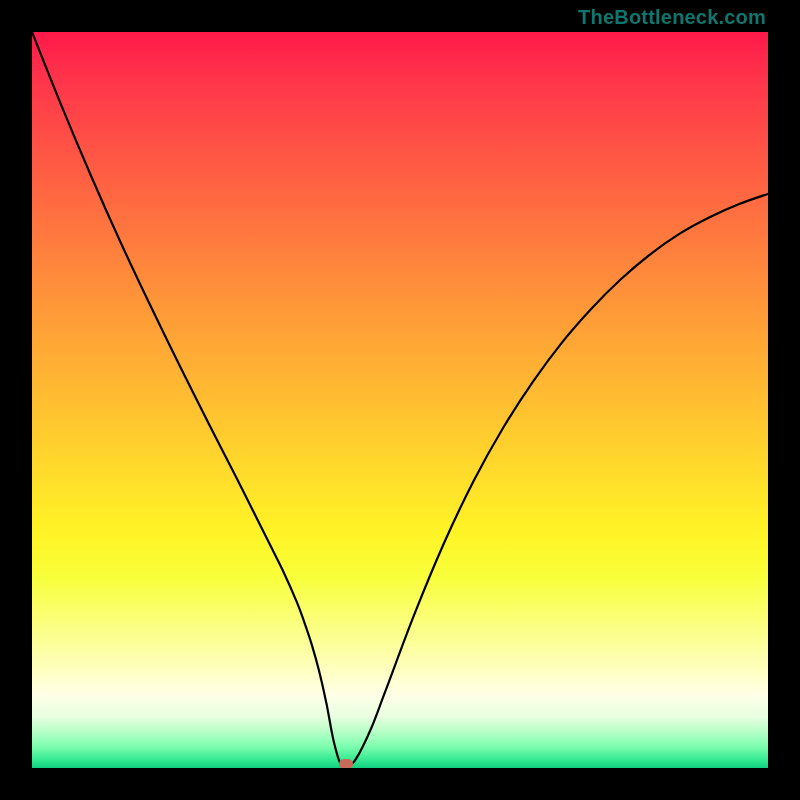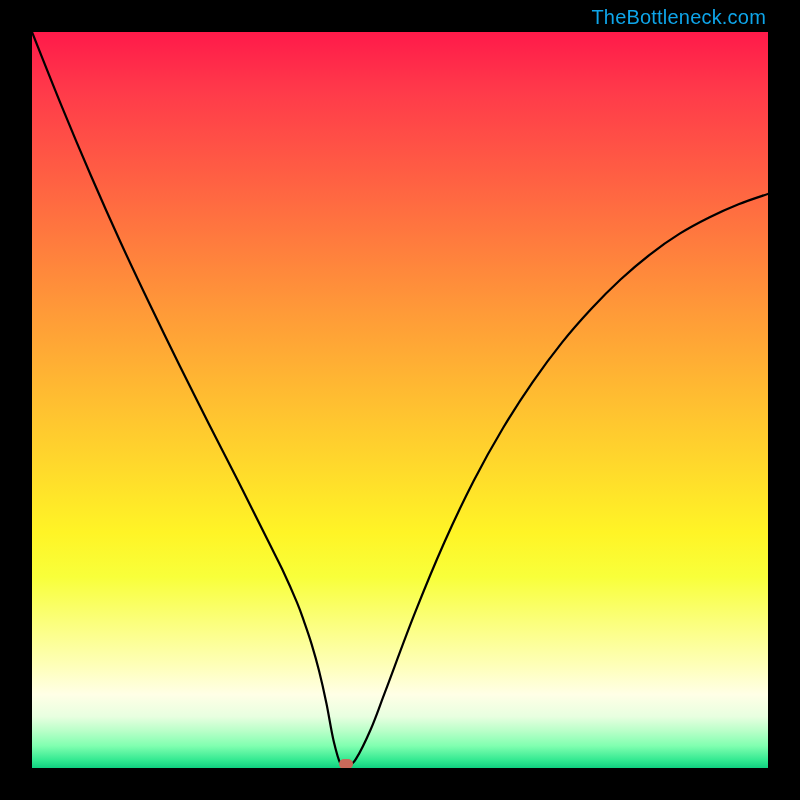--- a/index.html
+++ b/index.html
@@ -52,24 +52,24 @@
     );
   }
   .curve-layer {
     position: absolute;
     inset: 0;
   }
   .watermark {
     position: absolute;
     top: 6px;
     right: 34px;
-    color: #0ea5e9;
+    color: #0f766e;
     font-size: 20px;
     letter-spacing: 0.2px;
-    font-weight: 400;
+    font-weight: 700;
   }
   .marker {
     position: absolute;
     width: 14px;
     height: 10px;
     border-radius: 5px;
     background: #c96a5a;
     transform: translate(-50%, -50%);
   }
 </style>

